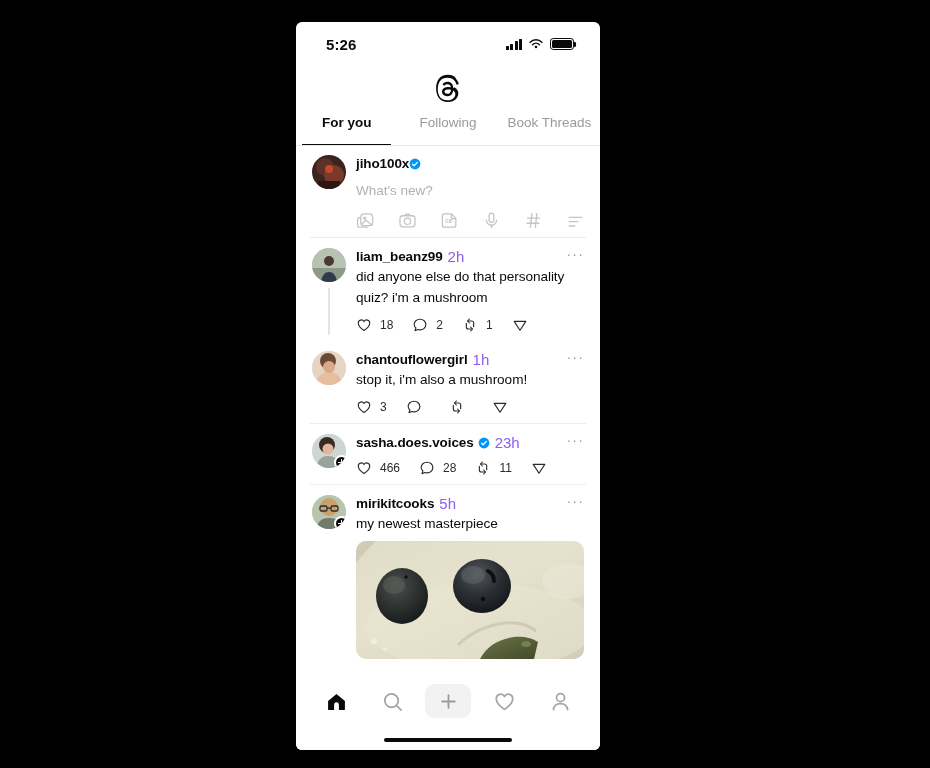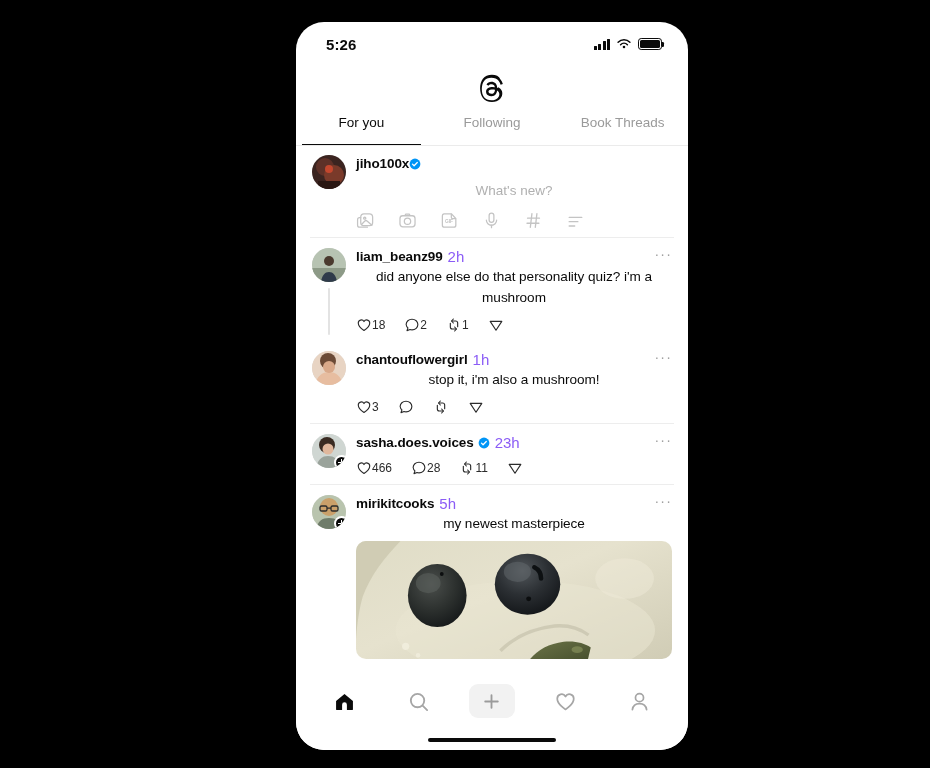--- a/index.html
+++ b/index.html
@@ -12,27 +12,26 @@
   .stage {
     position: relative;
     width: 930px; height: 768px;
     background: #000000;
   }
 
   
   .phone {
     position: absolute;
     left: 296px; top: 22px;
-    width: 392px; height: 728px;
+    width: 304px; height: 728px;
     background: #ffffff;
-    border-radius: 28px;
+    border-radius: 6px;
     overflow: hidden;
     display: flex;
     flex-direction: column;
-    text-align: center;
   }
 
   
   .statusbar {
     height: 44px;
     flex: 0 0 44px;
     display: flex;
     align-items: center;
     justify-content: space-between;
     padding: 0 26px 0 30px;
@@ -96,21 +95,21 @@
   .tab {
     flex: 1;
     display: flex;
     align-items: flex-start;
     justify-content: center;
     font-size: 13.5px;
     color: #9a9a9a;
     position: relative;
     padding-top: 3px;
   }
-  .tab.active { color: #0a0a0a; font-weight: 400; }
+  .tab.active { color: #0a0a0a; font-weight: 700; }
   .tab.active::after {
     content: "";
     position: absolute;
     left: 6px; right: 6px; bottom: 0;
     height: 1.6px;
     background: #0a0a0a;
   }
   .tabs::after {
     content: "";
     position: absolute;
@@ -230,21 +229,21 @@
   .actions {
     display: flex;
     align-items: center;
     gap: 19px;
     margin-top: 9px;
     margin-bottom: 2px;
   }
   .action {
     display: flex;
     align-items: center;
-    gap: 0;
+    gap: 8px;
     color: #3c3c3c;
   }
   .action .cnt { font-size: 12px; color: #2b2b2b; }
 
   .post-media {
     margin-top: 7px;
     border-radius: 10px;
     overflow: hidden;
     height: 118px;
     width: 100%;

